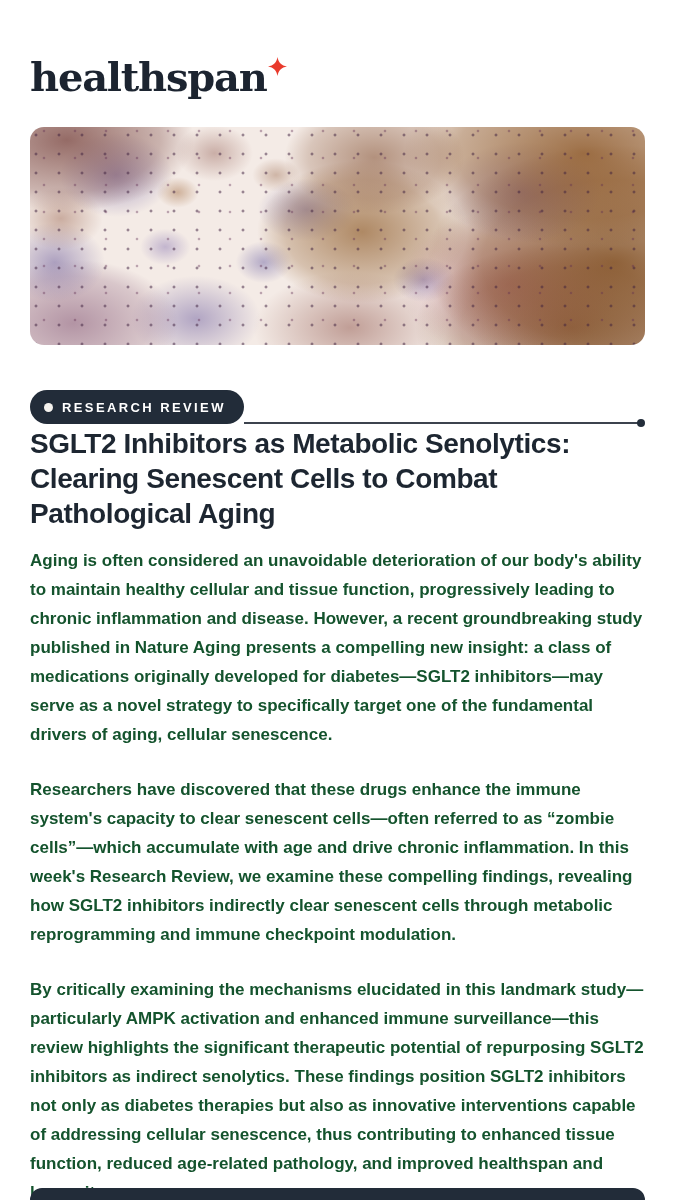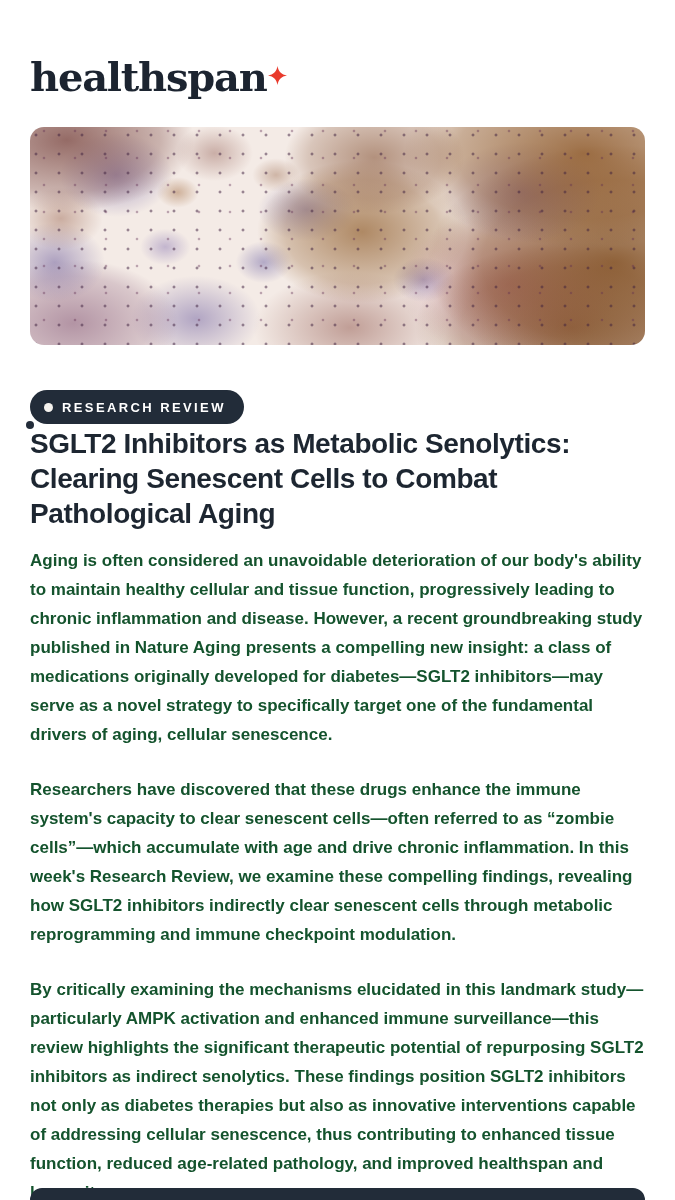--- a/index.html
+++ b/index.html
@@ -12,21 +12,21 @@
     background: #ffffff;
     overflow: hidden;
     font-family: "Liberation Sans", sans-serif;
   }
   .content { padding: 0 30px; }
 
   
   .logo-row {
     margin-top: 56px;
     display: flex;
-    align-items: center;
+    align-items: flex-start;
   }
   .logo-text {
     font-family: "DejaVu Serif", serif;
     font-size: 40px;
     font-weight: 600;
     letter-spacing: -1.2px;
     color: #1c2430;
     line-height: 1.05;
   }
   .sparkle {
@@ -73,23 +73,22 @@
     background-size: 23px 19px, 31px 27px,
       auto, auto, auto, auto, auto, auto, auto,
       auto, auto, auto, auto, auto, auto, auto,
       auto, auto, auto, auto, auto, auto, auto;
   }
 
   
   .badge-row {
     margin-top: 45px;
     display: flex;
-    align-items: flex-start;
+    align-items: flex-end;
     height: 34px;
-    flex-direction: column;
   }
   .badge-pill {
     display: inline-flex;
     align-items: center;
     gap: 9px;
     background: #222c39;
     color: #ffffff;
     border-radius: 17px;
     height: 34px;
     padding: 0 18px 0 14px;

